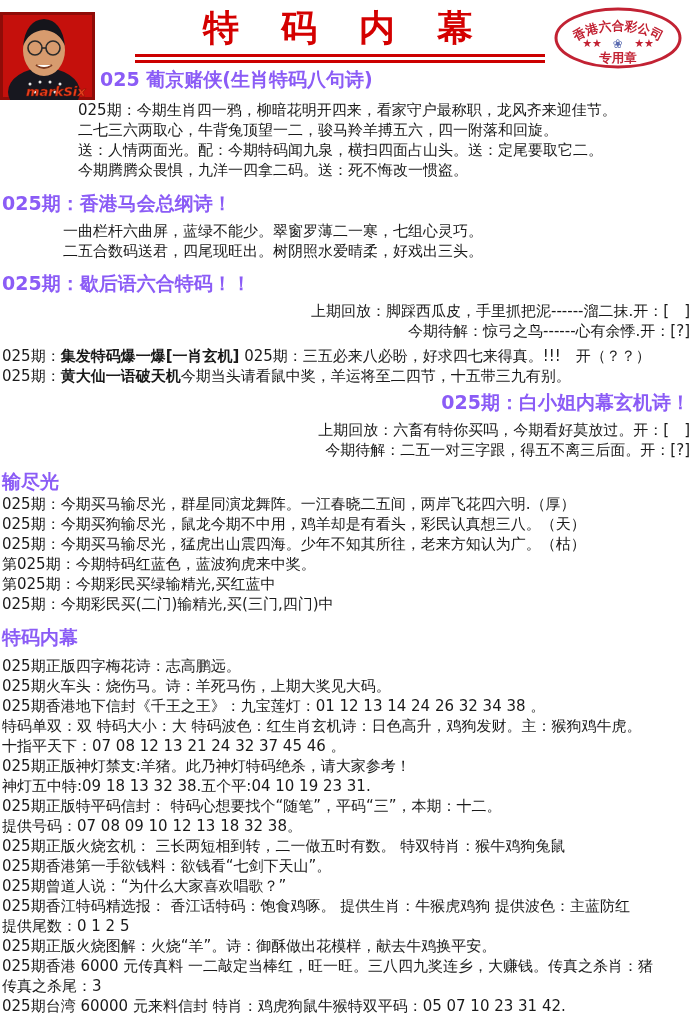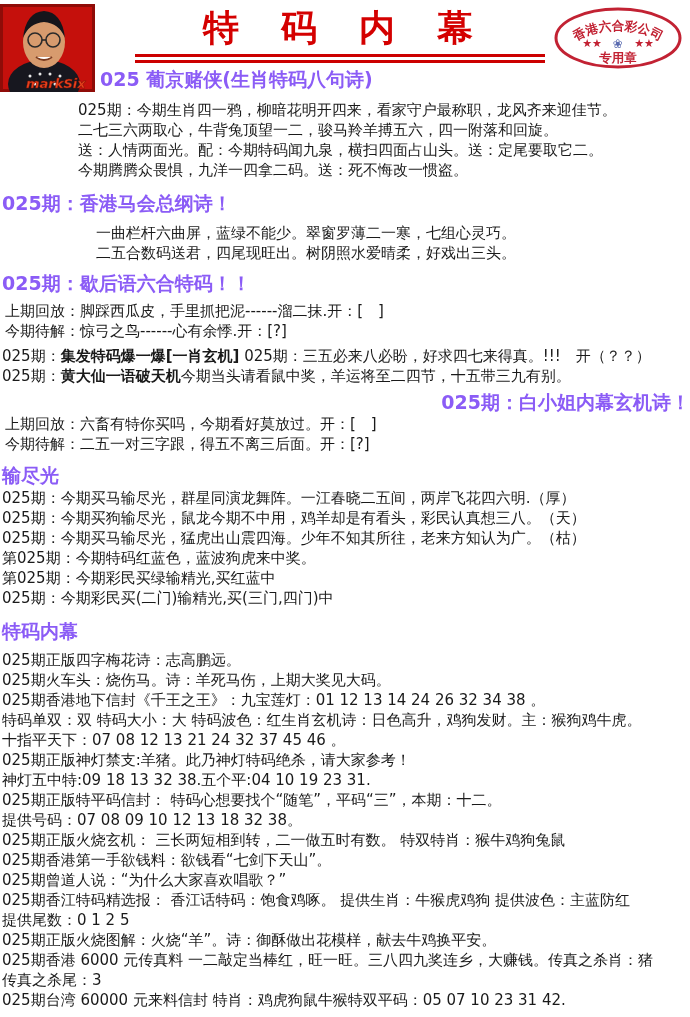--- a/index.html
+++ b/index.html
@@ -6,21 +6,21 @@
   .page{
     position:relative;
     width:690px;height:1017px;
     overflow:hidden;
     background:#fff;
     font-family:"DejaVu Sans","Liberation Sans",sans-serif;
     font-size:15px;line-height:20px;color:#1a1a1a;
   }
   
   .header{position:relative;height:66px;}
-  .photo{position:absolute;left:0;top:4px;width:95px;height:88px;z-index:2;}
+  .photo{position:absolute;left:0;top:12px;width:95px;height:88px;z-index:2;}
   .title-wrap{margin-left:110px;width:460px;text-align:center;padding-top:6px;}
   .main-title{
     display:inline-block;
     font-size:36px;font-weight:bold;color:#d40000;
     letter-spacing:42px;line-height:44px;
     padding:0 30px 4px 68px;
     border-bottom:9px double #cc0000;
     white-space:nowrap;
   }
   .stamp{position:absolute;right:6px;top:6px;width:132px;height:64px;}
@@ -28,27 +28,27 @@
   .red-heading{color:#8b5cf6;font-weight:bold;font-size:19px;line-height:22px;white-space:nowrap;}
   .h-s1{margin:2px 0 0 100px;}
   .h-s2{margin:12px 0 0 2px;}
   .h-s3{margin:9px 0 0 2px;}
   .h-s4{margin:5px 0 0 2px;text-align:right;}
   .h-s5{margin:10px 0 0 2px;}
   .h-s6{margin:12px 0 0 2px;}
   
   .line{white-space:nowrap;padding-left:2px;}
   .indent-55 .line{padding-left:78px;}
-  .indent-105 .line{padding-left:96px;}
-  .center .line{text-align:left;padding-left:5px;}
+  .indent-105 .line{padding-left:63px;font-family:Liberation Mono, monospace;}
+  .center .line{text-align:right;padding-left:12px;}
   .blk-s1{margin-top:10px;}
   .blk-s2{margin-top:9px;}
   .blk-s3c{margin-top:7px;}
   .blk-s3b{margin-top:5px;}
-  .blk-s4{margin-top:1px;}
+  .blk-s4{margin-top:7px;}
   .blk-s5{margin-top:2px;}
   .blk-s6{margin-top:8px;}
   .bold-seg{font-weight:bold;}
 </style>
 </head>
 <body>
 
 <div class="page">
 
   <div class="header">

